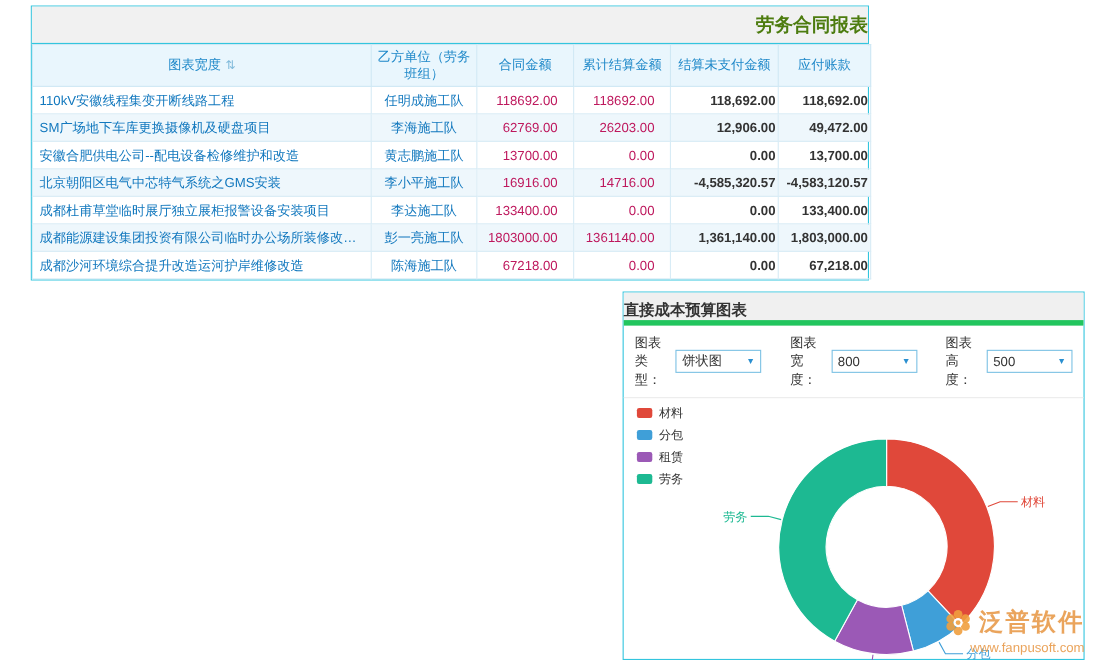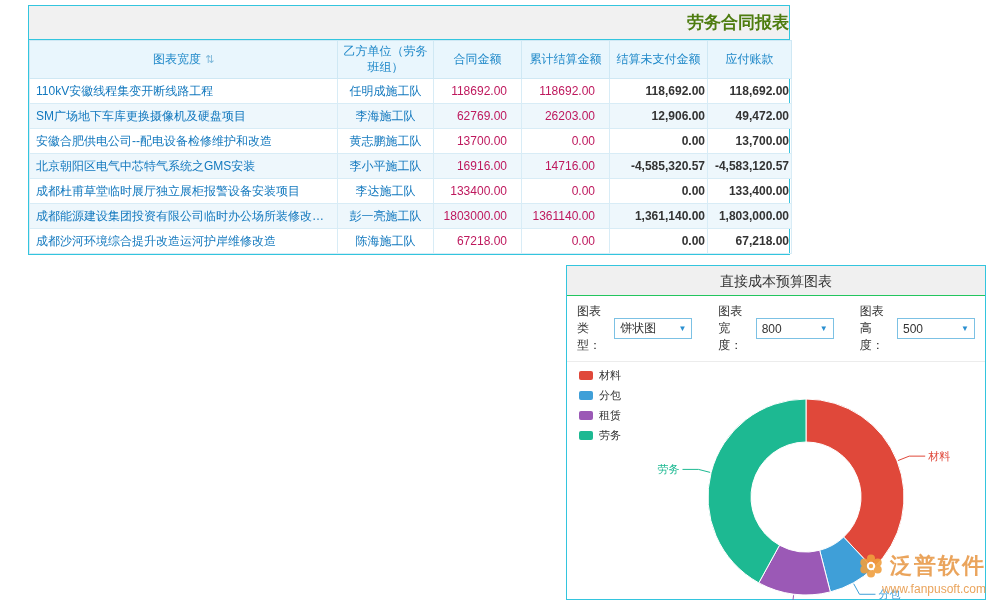--- a/index.html
+++ b/index.html
@@ -21,22 +21,22 @@
   tr:nth-child(even) td { background:#eef7fc; }
   td.col-0 { color:#1278be; text-align:left; cursor:pointer;margin-top:11px; }
   td.col-1 { color:#1278be; text-align:center; cursor:pointer; }
   td.col-2, td.col-3 { color:#be185d; text-align:right; padding-right:14px; }
   td.col-4, td.col-5 { color:#333; text-align:right; padding-right:2px;font-weight:bold; }
   .sort-icon { color:#7fb9da; font-size:11px; margin-left:4px; cursor:pointer; }
 
   
   .chart-panel { position:absolute; left:566px; top:265px; width:420px; height:335px;
     border:1px solid #33c5de; background:#fff; }
-  .chart-title { height:30px; line-height:30px; background:#f0f0f0; text-align:center;
-    font-weight:normal; font-size:14px; color:#333; border-bottom:1px solid #22c55e; }
+  .chart-title { height:30px; line-height:30px; background:#f0f0f0; 
+    font-weight:bold; font-size:14px; color:#333; border-bottom:5px solid #22c55e; }
   .chart-controls { display:flex; align-items:center; gap:26px; padding:7px 10px;
     border-bottom:1px solid #ececec; }
   .control-group { display:flex; align-items:center; gap:4px; font-size:12px; color:#333; }
   .select-box { display:flex; align-items:center; justify-content:space-between;
     border:1px solid #7cc1e4; min-width:78px; height:21px; padding:0 5px;
     font-size:12px; color:#333; cursor:pointer; background:#fff; }
   .select-arrow { color:#2a8fd0; font-size:8px; margin-left:6px; }
   .chart-body { position:relative; height:266px; }
   .chart-legend { position:absolute; left:12px; top:6px; z-index:2; }
   .legend-item { display:flex; align-items:center; margin-bottom:5px; cursor:pointer; }

